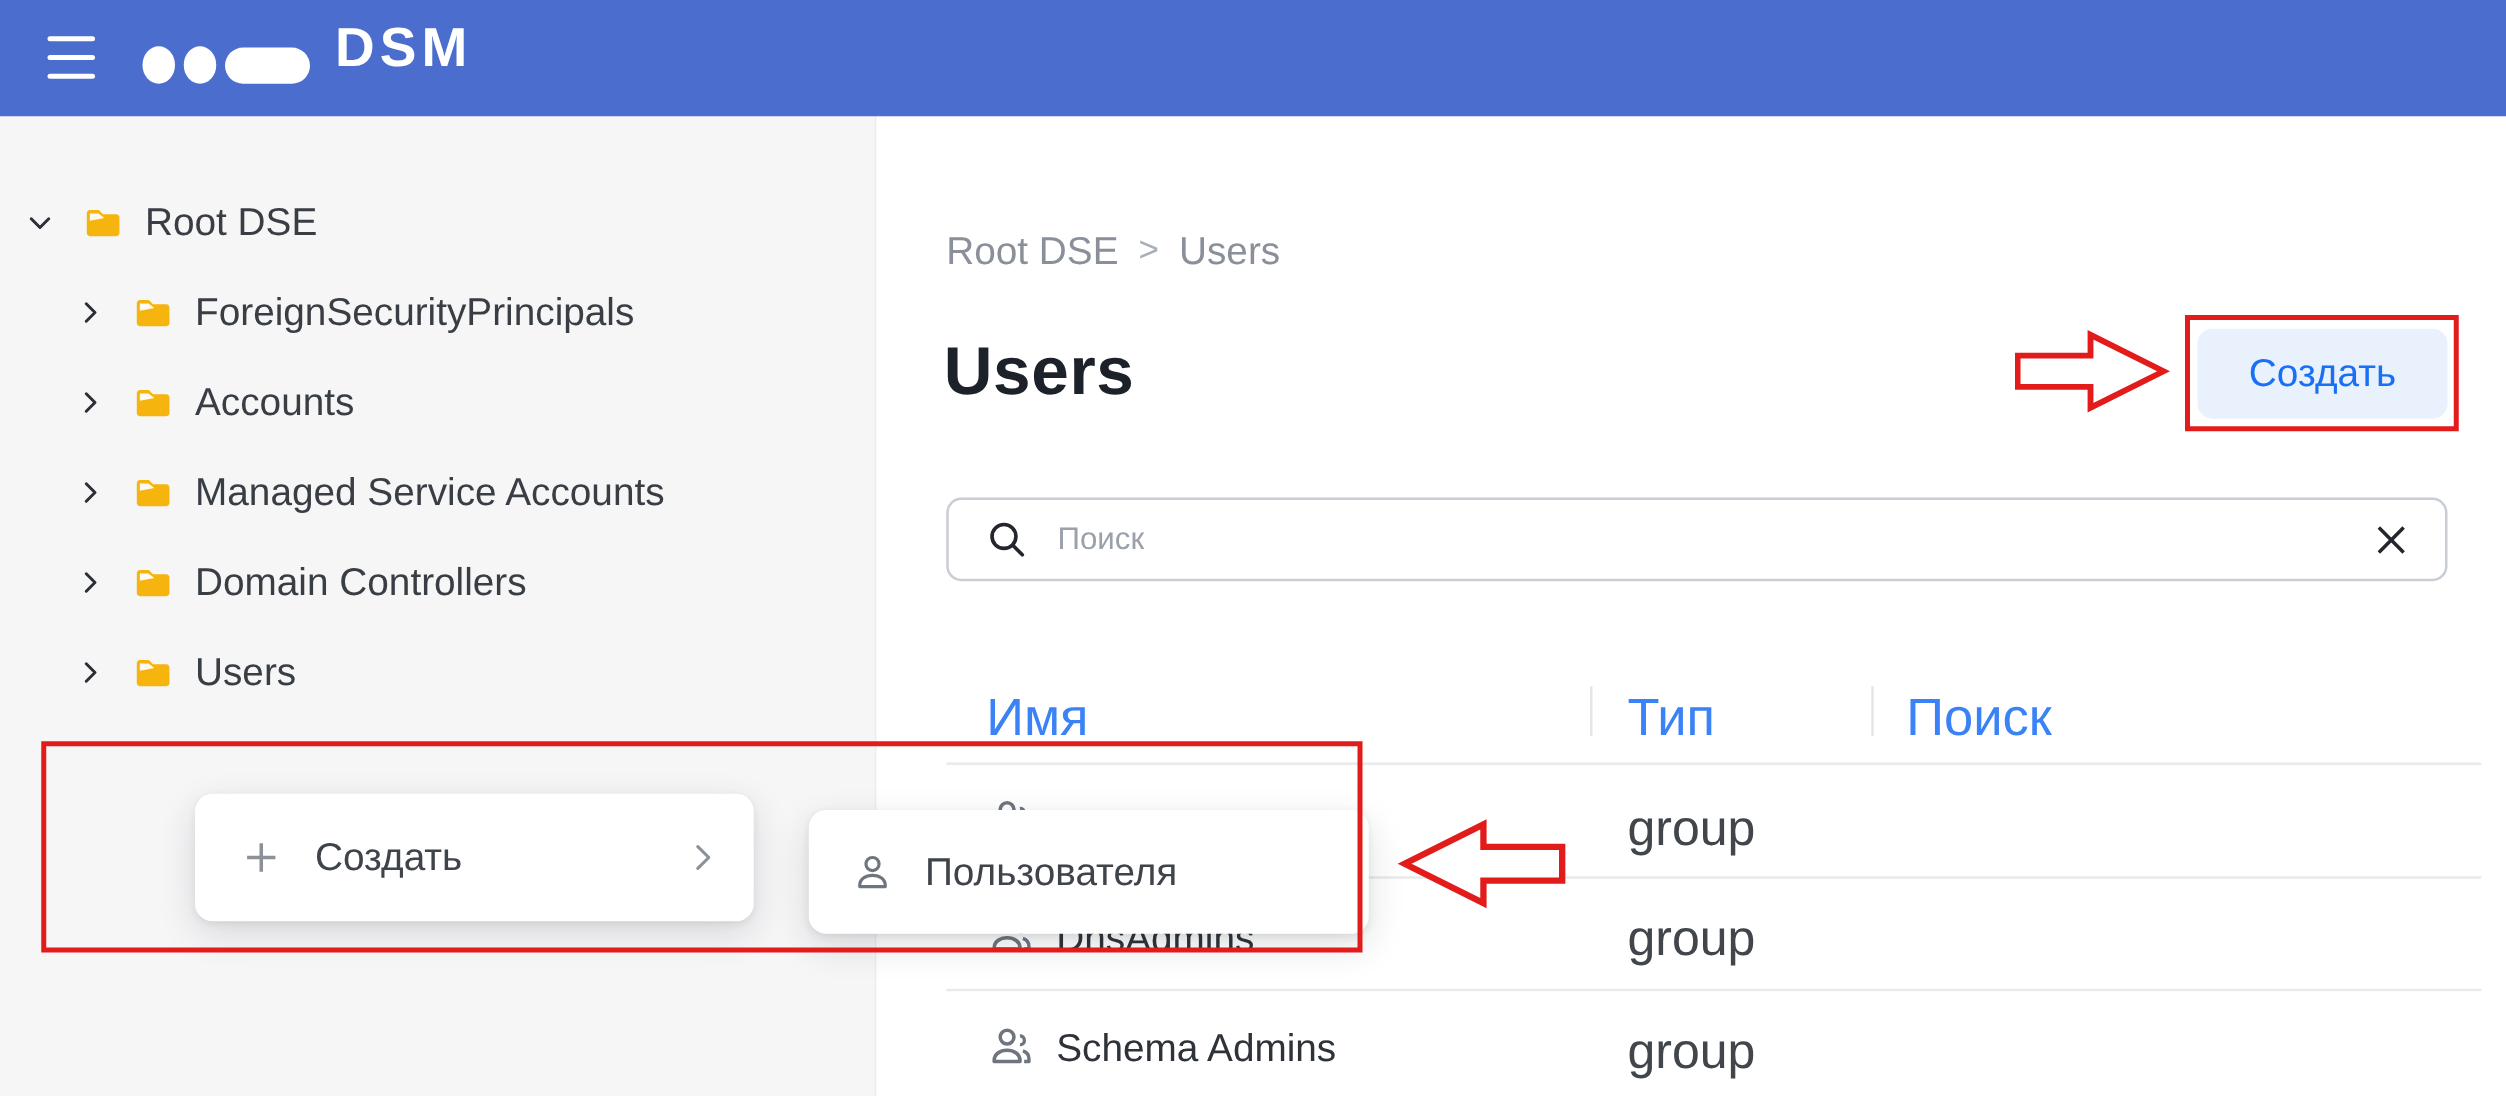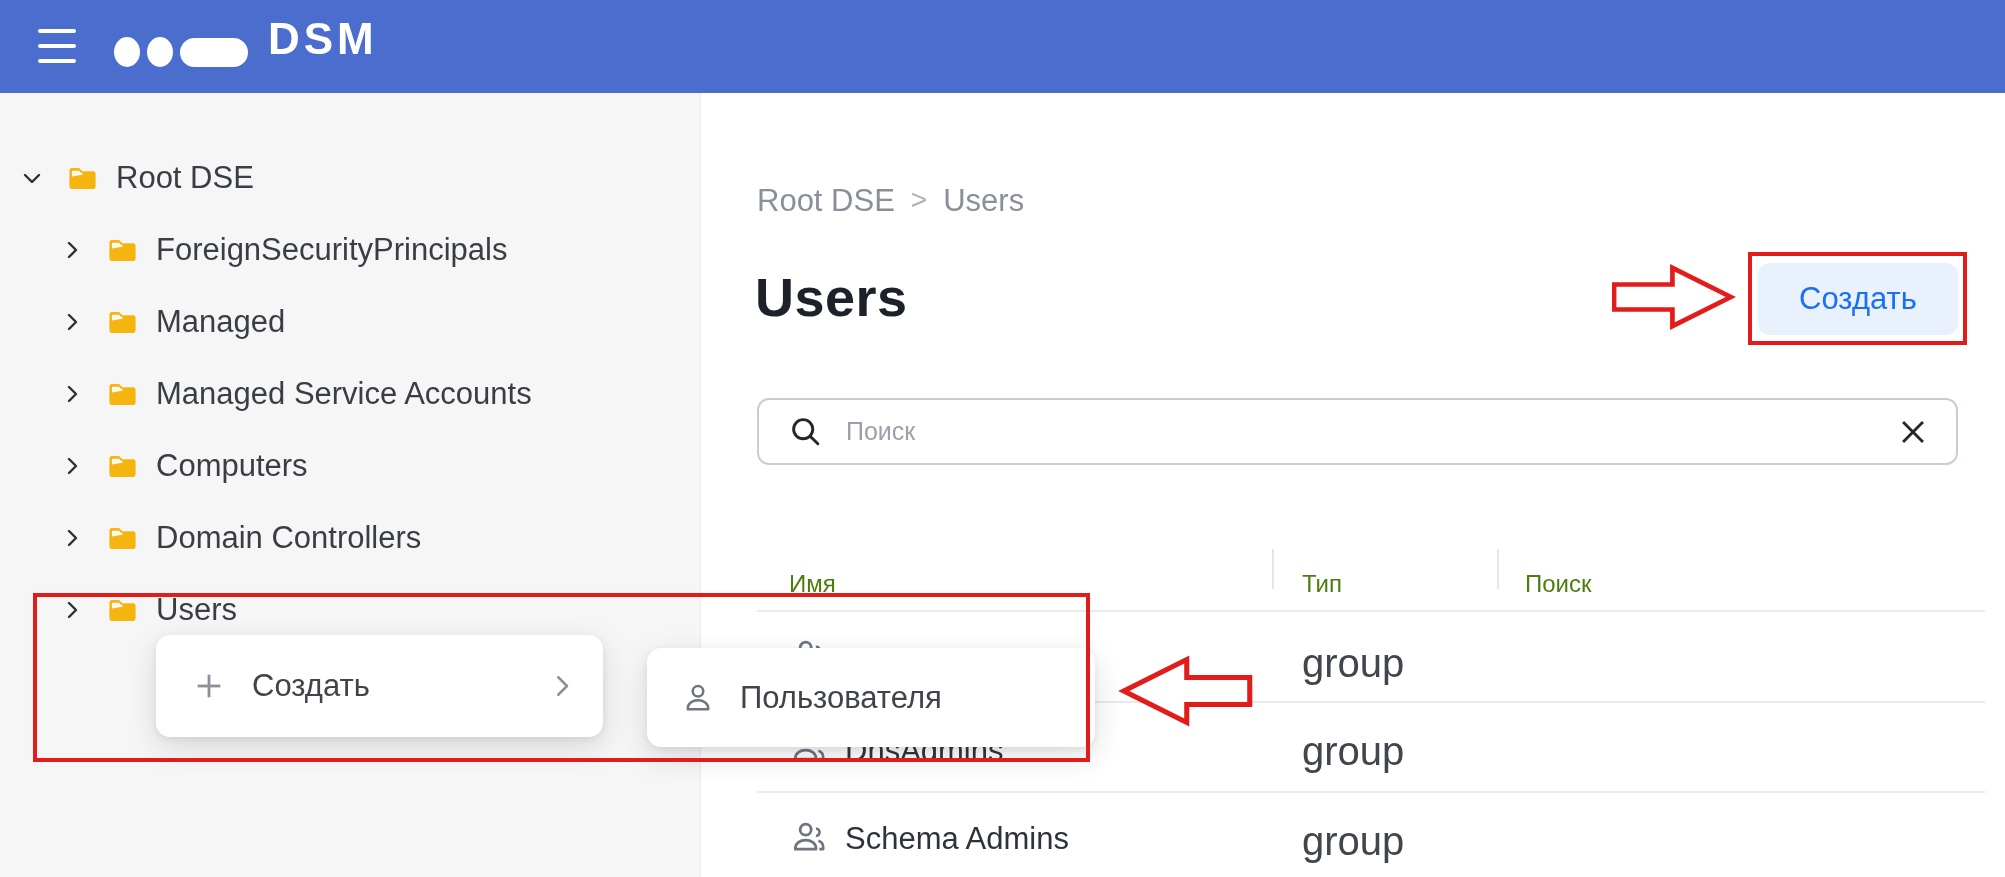--- a/index.html
+++ b/index.html
@@ -38,21 +38,21 @@
   .create-btn{left:1758px;top:263px;width:200px;height:72px;background:#e9f1fd;border:none;border-radius:12px;
     color:#1a70f5;font-size:31px;font-family:"Liberation Sans",sans-serif;display:flex;align-items:center;justify-content:center;cursor:pointer;}
 
   .searchbox{left:757px;top:398px;width:1201px;height:67px;border:2px solid #c9ced5;border-radius:12px;background:#fff;box-sizing:border-box;display:flex;align-items:center;}
   .searchbox .mag{margin-left:28px;flex:0 0 auto;}
   .searchbox input{flex:1;border:none;outline:none;background:transparent;font-size:25px;color:#0f172a;margin-left:20px;font-family:"Liberation Sans",sans-serif;}
   .searchbox input::placeholder{color:#9aa1aa;}
   .searchbox .clear{margin-right:26px;flex:0 0 auto;cursor:pointer;display:flex;}
 
   
-  .th{top:550px;font-size:24px;font-weight:500;color:#4d7c0f;margin-top:20px;}
+  .th{top:550px;font-size:42px;font-weight:500;color:#3b82f6;}
   .col-div{top:549px;width:2px;height:40px;background:#e4e6e9;}
   .hline{left:757px;width:1228px;height:2px;background:#e8eaec;}
   .cell-name{font-size:31px;color:#2e3339;white-space:nowrap;}
   .cell-type{font-size:40px;color:#41464d;}
   .row-icon{width:40px;height:40px;}
 
   
   .menu{background:#fff;border-radius:14px;box-shadow:0 10px 30px rgba(30,35,40,.14), 0 2px 6px rgba(30,35,40,.08);z-index:50;}
   .menu-item{height:100%;display:flex;align-items:center;cursor:pointer;}
   .menu-label{font-size:31px;color:#3f444b;white-space:nowrap;}
@@ -106,44 +106,34 @@
     </div>
 
     <div class="tree-item lvl1">
       <svg class="tw" viewBox="0 0 24 24">
           <polyline points="9,5 16,12 9,19" fill="none" stroke="#2b2f36" stroke-width="2.4" stroke-linecap="round" stroke-linejoin="round"></polyline>
         </svg>
       <svg class="folder" viewBox="0 0 24 24">
           <path fill="#f6b50e" d="M2.5 6.2c0-1 .8-1.8 1.8-1.8h5.2l2.4 2.4h7.8c1 0 1.8.8 1.8 1.8v9.2c0 1-.8 1.8-1.8 1.8H4.3c-1 0-1.8-.8-1.8-1.8z"></path>
           <path fill="#ffffff" d="M4.3 6.4h5l3.4 2.6-8.4 1.6z" opacity="0.95"></path>
         </svg>
-      <span class="tree-label">Managed</span>
+      <span class="tree-label">Accounts</span>
     </div>
 
     <div class="tree-item lvl1">
       <svg class="tw" viewBox="0 0 24 24">
           <polyline points="9,5 16,12 9,19" fill="none" stroke="#2b2f36" stroke-width="2.4" stroke-linecap="round" stroke-linejoin="round"></polyline>
         </svg>
       <svg class="folder" viewBox="0 0 24 24">
           <path fill="#f6b50e" d="M2.5 6.2c0-1 .8-1.8 1.8-1.8h5.2l2.4 2.4h7.8c1 0 1.8.8 1.8 1.8v9.2c0 1-.8 1.8-1.8 1.8H4.3c-1 0-1.8-.8-1.8-1.8z"></path>
           <path fill="#ffffff" d="M4.3 6.4h5l3.4 2.6-8.4 1.6z" opacity="0.95"></path>
         </svg>
       <span class="tree-label">Managed Service Accounts</span>
     </div>
 
-    <div class="tree-item lvl1">
-      <svg class="tw" viewBox="0 0 24 24">
-          <polyline points="9,5 16,12 9,19" fill="none" stroke="#2b2f36" stroke-width="2.4" stroke-linecap="round" stroke-linejoin="round"></polyline>
-        </svg>
-      <svg class="folder" viewBox="0 0 24 24">
-          <path fill="#f6b50e" d="M2.5 6.2c0-1 .8-1.8 1.8-1.8h5.2l2.4 2.4h7.8c1 0 1.8.8 1.8 1.8v9.2c0 1-.8 1.8-1.8 1.8H4.3c-1 0-1.8-.8-1.8-1.8z"></path>
-          <path fill="#ffffff" d="M4.3 6.4h5l3.4 2.6-8.4 1.6z" opacity="0.95"></path>
-        </svg>
-      <span class="tree-label">Computers</span>
-    </div>
 
     <div class="tree-item lvl1">
       <svg class="tw" viewBox="0 0 24 24">
           <polyline points="9,5 16,12 9,19" fill="none" stroke="#2b2f36" stroke-width="2.4" stroke-linecap="round" stroke-linejoin="round"></polyline>
         </svg>
       <svg class="folder" viewBox="0 0 24 24">
           <path fill="#f6b50e" d="M2.5 6.2c0-1 .8-1.8 1.8-1.8h5.2l2.4 2.4h7.8c1 0 1.8.8 1.8 1.8v9.2c0 1-.8 1.8-1.8 1.8H4.3c-1 0-1.8-.8-1.8-1.8z"></path>
           <path fill="#ffffff" d="M4.3 6.4h5l3.4 2.6-8.4 1.6z" opacity="0.95"></path>
         </svg>
       <span class="tree-label">Domain Controllers</span>

